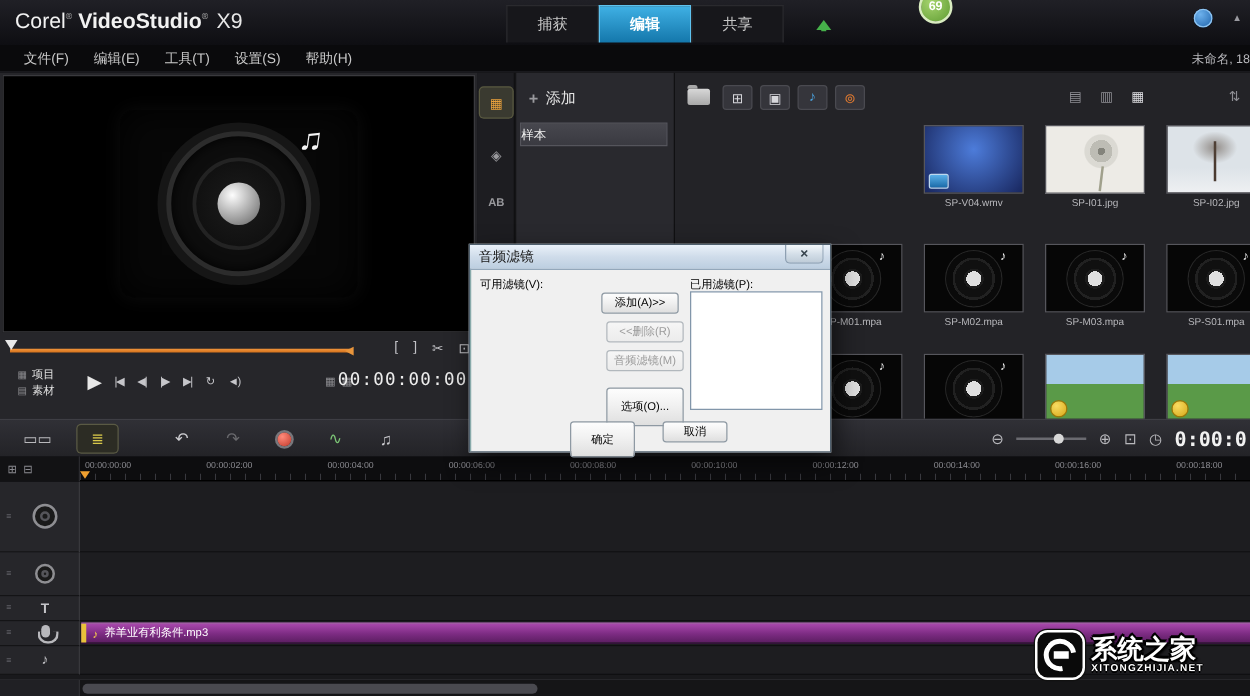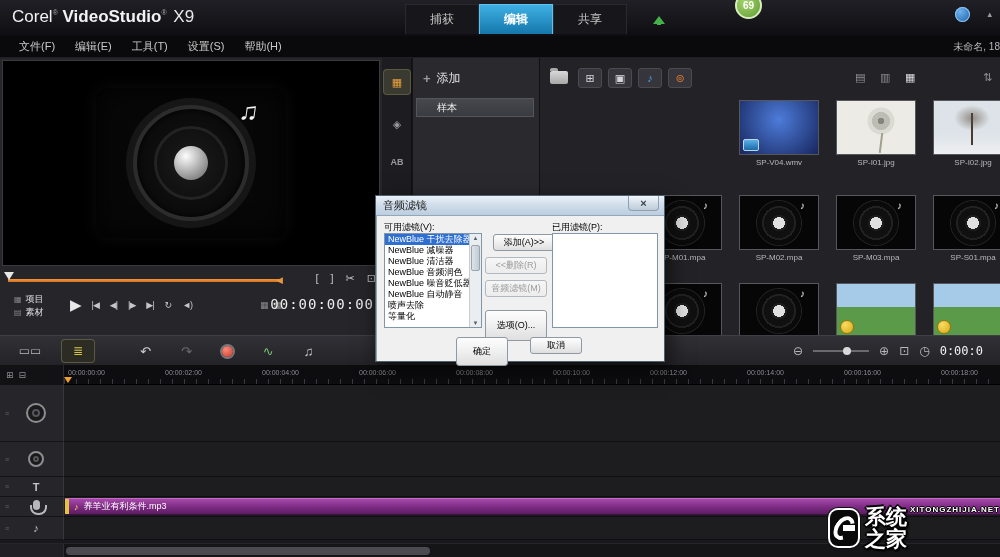--- a/index.html
+++ b/index.html
@@ -70,21 +70,21 @@
 .tile{position:absolute;left:2px;width:26px;height:24px;display:flex;align-items:center;justify-content:center;
   font-size:11px;color:#9a9a9e;border-radius:3px}
 .tile.sel{background:#3a3a30;box-shadow:0 0 0 1px #5a5a40;color:#e8a03c}
 .tile .fx{font-size:9px;font-weight:700}
 
 
 .gpanel{position:absolute;left:413px;top:0;width:127px;height:277px;background:#29292e;border-right:1px solid #101012}
 .addrow{position:absolute;left:10px;top:12px;display:flex;align-items:center;gap:6px;font-size:12px;color:#e4e4e4}
 .addrow .plus{color:#9a9a9e;font-size:13px;font-weight:700}
 .cattile{position:absolute;left:3px;top:40px;width:118px;height:19px;background:linear-gradient(#47474e,#3a3a41);
-  border:1px solid #55555c;font-size:10px;color:#f0f0f0;display:flex;align-items:center;padding-left:20px}
+  border:1px solid #55555c;font-size:10px;color:#f0f0f0;display:flex;align-items:center;padding-left:0}
 
 
 .library{position:absolute;left:540px;top:0;width:460px;height:277px;background:#232327;overflow:hidden}
 .libbar{position:absolute;left:0;top:8px;width:460px;height:26px}
 .folderic{position:absolute;left:10px;top:5px;width:18px;height:13px;background:linear-gradient(#d8d8d8,#a8a8a8);border-radius:2px}
 .folderic::before{content:"";position:absolute;top:-3px;left:0;width:8px;height:3px;background:#a8a8a8;border-radius:2px 2px 0 0}
 .libbtn{position:absolute;top:2px;width:24px;height:20px;background:#35353b;border:1px solid #4a4a50;border-radius:3px;
   display:flex;align-items:center;justify-content:center;font-size:11px;color:#d6d6da}
 .libbtn.music{color:#4aa3e0}
 .libbtn.rec{color:#e07a30}
@@ -124,21 +124,21 @@
 .tbtn{position:absolute;top:4px;width:32px;height:22px;display:flex;align-items:center;justify-content:center;
   border-radius:3px;font-size:12px;color:#b8b8bc}
 .tbtn.sel{background:#2c2c24;box-shadow:0 0 0 1px #5a5a44;color:#d8c84a}
 .tmid{position:absolute;left:140px;top:4px;display:flex;gap:30px;align-items:center;height:22px;font-size:13px}
 .recdot{width:11px;height:11px;border-radius:50%;background:radial-gradient(circle at 35% 30%,#ff8a7a,#c0392b);
   box-shadow:0 0 0 2px #77777c}
 .tright{position:absolute;left:793px;top:4px;display:flex;gap:10px;align-items:center;height:22px}
 .zico{font-size:12px;color:#b8b8bc}
 .zslider{width:56px;height:2px;background:#6a6a70;position:relative}
 .zdot{position:absolute;left:30px;top:-3px;width:8px;height:8px;border-radius:50%;background:#d8d8d8}
-.tc2{font-size:12px;font-weight:400;color:#f2f2f2;font-family:"DejaVu Sans Mono","Liberation Mono",monospace;white-space:nowrap}
+.tc2{font-size:16px;font-weight:700;color:#f2f2f2;font-family:"DejaVu Sans Mono","Liberation Mono",monospace;white-space:nowrap}
 
 
 .ruler{position:absolute;left:0;top:365px;width:1000px;height:20px;background:#0d0d0f;border-bottom:1px solid #000;z-index:5}
 .ruler::after{content:"";position:absolute;left:64px;right:0;bottom:0;height:5px;
   background:repeating-linear-gradient(90deg,#38383e 0 1px,transparent 1px 12px)}
 .rcorner{position:absolute;left:0;top:0;width:64px;height:20px;background:#121214;border-right:1px solid #2a2a2e;
   display:flex;align-items:center;gap:5px;padding-left:6px;font-size:9px;color:#8a8a90}
 .rlab{position:absolute;top:4px;font-size:7px;color:#8c8c92;white-space:nowrap}
 .rmark{position:absolute;left:64px;top:12px;width:0;height:0;border:4px solid transparent;border-top:6px solid #f0a030}
 
@@ -191,21 +191,21 @@
 .wbtn{position:absolute;background:linear-gradient(#fdfdfd,#f1f1f1 45%,#dfdfdf);border:1px solid #8e99a3;border-radius:3px;
   font-size:9px;color:#000;display:flex;align-items:center;justify-content:center;white-space:nowrap}
 .wbtn.disabled{color:#9c9c9c;background:linear-gradient(#f6f6f6,#ececec);border-color:#b2b8bd}
 
 
 .watermark{position:absolute;left:830px;top:506px;display:flex;align-items:center;gap:7px;z-index:60}
 .wmlogo{position:relative;width:36px;height:36px;border-radius:8px;background:#0a0a0a;
   box-shadow:0 0 0 2px #fff,0 0 0 3px #111}
 .wmlogo::before{content:"";position:absolute;inset:5px;border:4px solid #fff;border-radius:50%;border-right-color:transparent;transform:rotate(35deg)}
 .wmlogo::after{content:"";position:absolute;left:13px;top:15px;width:12px;height:6px;background:#fff}
-.wmtext{display:flex;flex-direction:row;line-height:1.05}
+.wmtext{display:flex;flex-direction:column;line-height:1.05}
 .wmname{font-size:21px;font-weight:700;color:#fff;
   text-shadow:-2px 0 #000,2px 0 #000,0 -2px #000,0 2px #000,-1px -1px #000,1px 1px #000,2px 2px 2px #000}
 .wmsite{font-size:8px;font-weight:700;color:#fff;letter-spacing:1px;
   text-shadow:-1px 0 #000,1px 0 #000,0 -1px #000,0 1px #000}
 </style>
 </head>
 <body>
 
 <div class="app">
 
@@ -482,37 +482,22 @@
   <div class="hscroll">
     <div class="hcorner"></div>
     <div class="hthumb"></div>
   </div>
 
   <div class="dialog">
     <div class="dtitle">音频滤镜</div>
     <div class="dclose">×</div>
 
     <span class="dlabel" style="left:8px;top:25px">可用滤镜(V):</span>
-    <div class="dlist" style="left:8px;top:37px;width:98px;height:95px">
-      <div class="ditem sel">NewBlue 干扰去除器</div>
-      <div class="ditem">NewBlue 减噪器</div>
-      <div class="ditem">NewBlue 清洁器</div>
-      <div class="ditem">NewBlue 音频润色</div>
-      <div class="ditem">NewBlue 噪音贬低器</div>
-      <div class="ditem">NewBlue 自动静音</div>
-      <div class="ditem">喷声去除</div>
-      <div class="ditem">等量化</div>
-      <div class="lscroll">
-        <div class="sup">▲</div>
-        <div class="sth"></div>
-        <div class="sdn">▼</div>
-      </div>
-    </div>
-
-    <div class="wbtn" style="left:117px;top:38px;width:62px;height:17px">添加(A)&gt;&gt;</div>
+
+    <div class="wbtn" style="left:105px;top:38px;width:62px;height:17px">添加(A)&gt;&gt;</div>
     <div class="wbtn disabled" style="left:109px;top:61px;width:62px;height:17px">&lt;&lt;删除(R)</div>
     <div class="wbtn disabled" style="left:109px;top:84px;width:62px;height:17px">音频滤镜(M)</div>
     <div class="wbtn" style="left:109px;top:114px;width:62px;height:31px">选项(O)...</div>
 
     <span class="dlabel" style="left:176px;top:25px">已用滤镜(P):</span>
     <div class="dlist" style="left:176px;top:37px;width:106px;height:95px"></div>
 
     <div class="wbtn" style="left:80px;top:141px;width:52px;height:29px">确定</div>
     <div class="wbtn" style="left:154px;top:141px;width:52px;height:17px">取消</div>
   </div>

